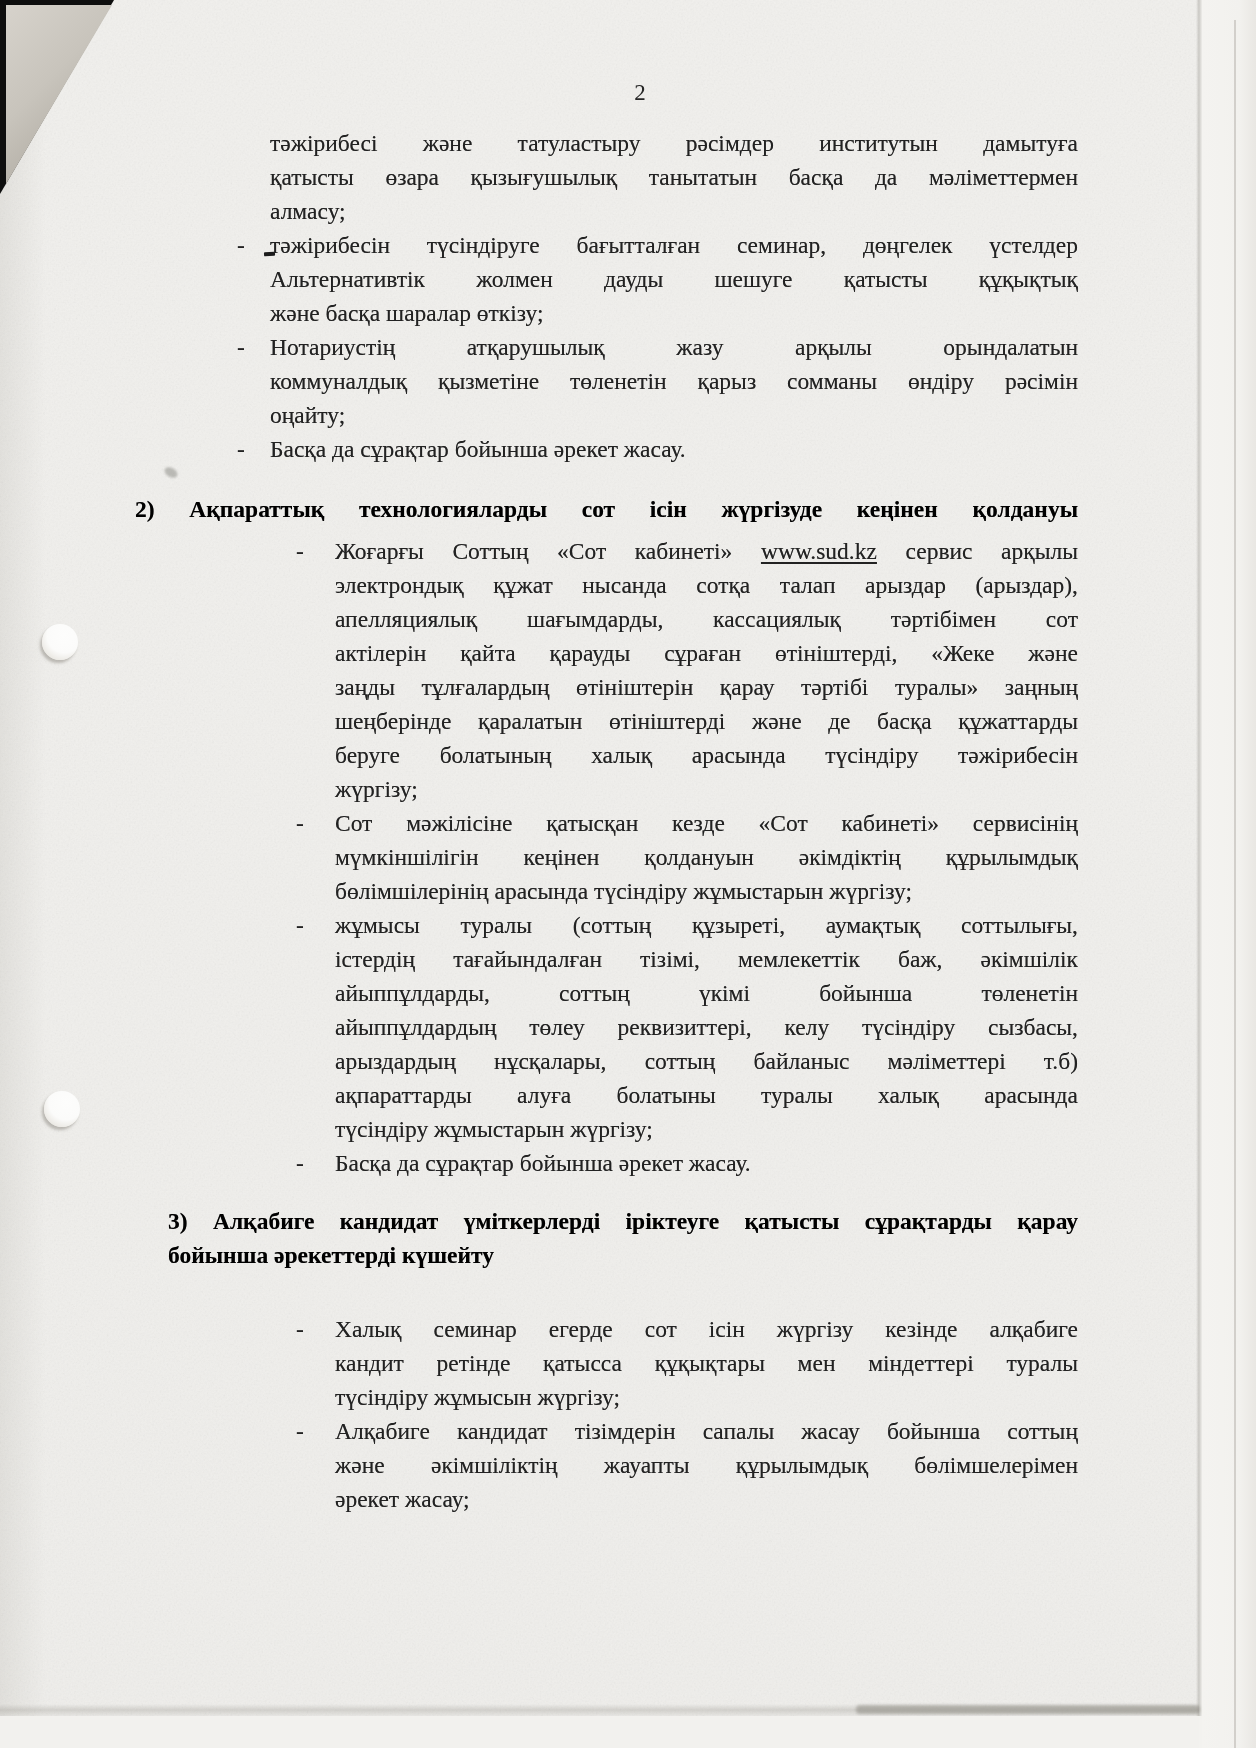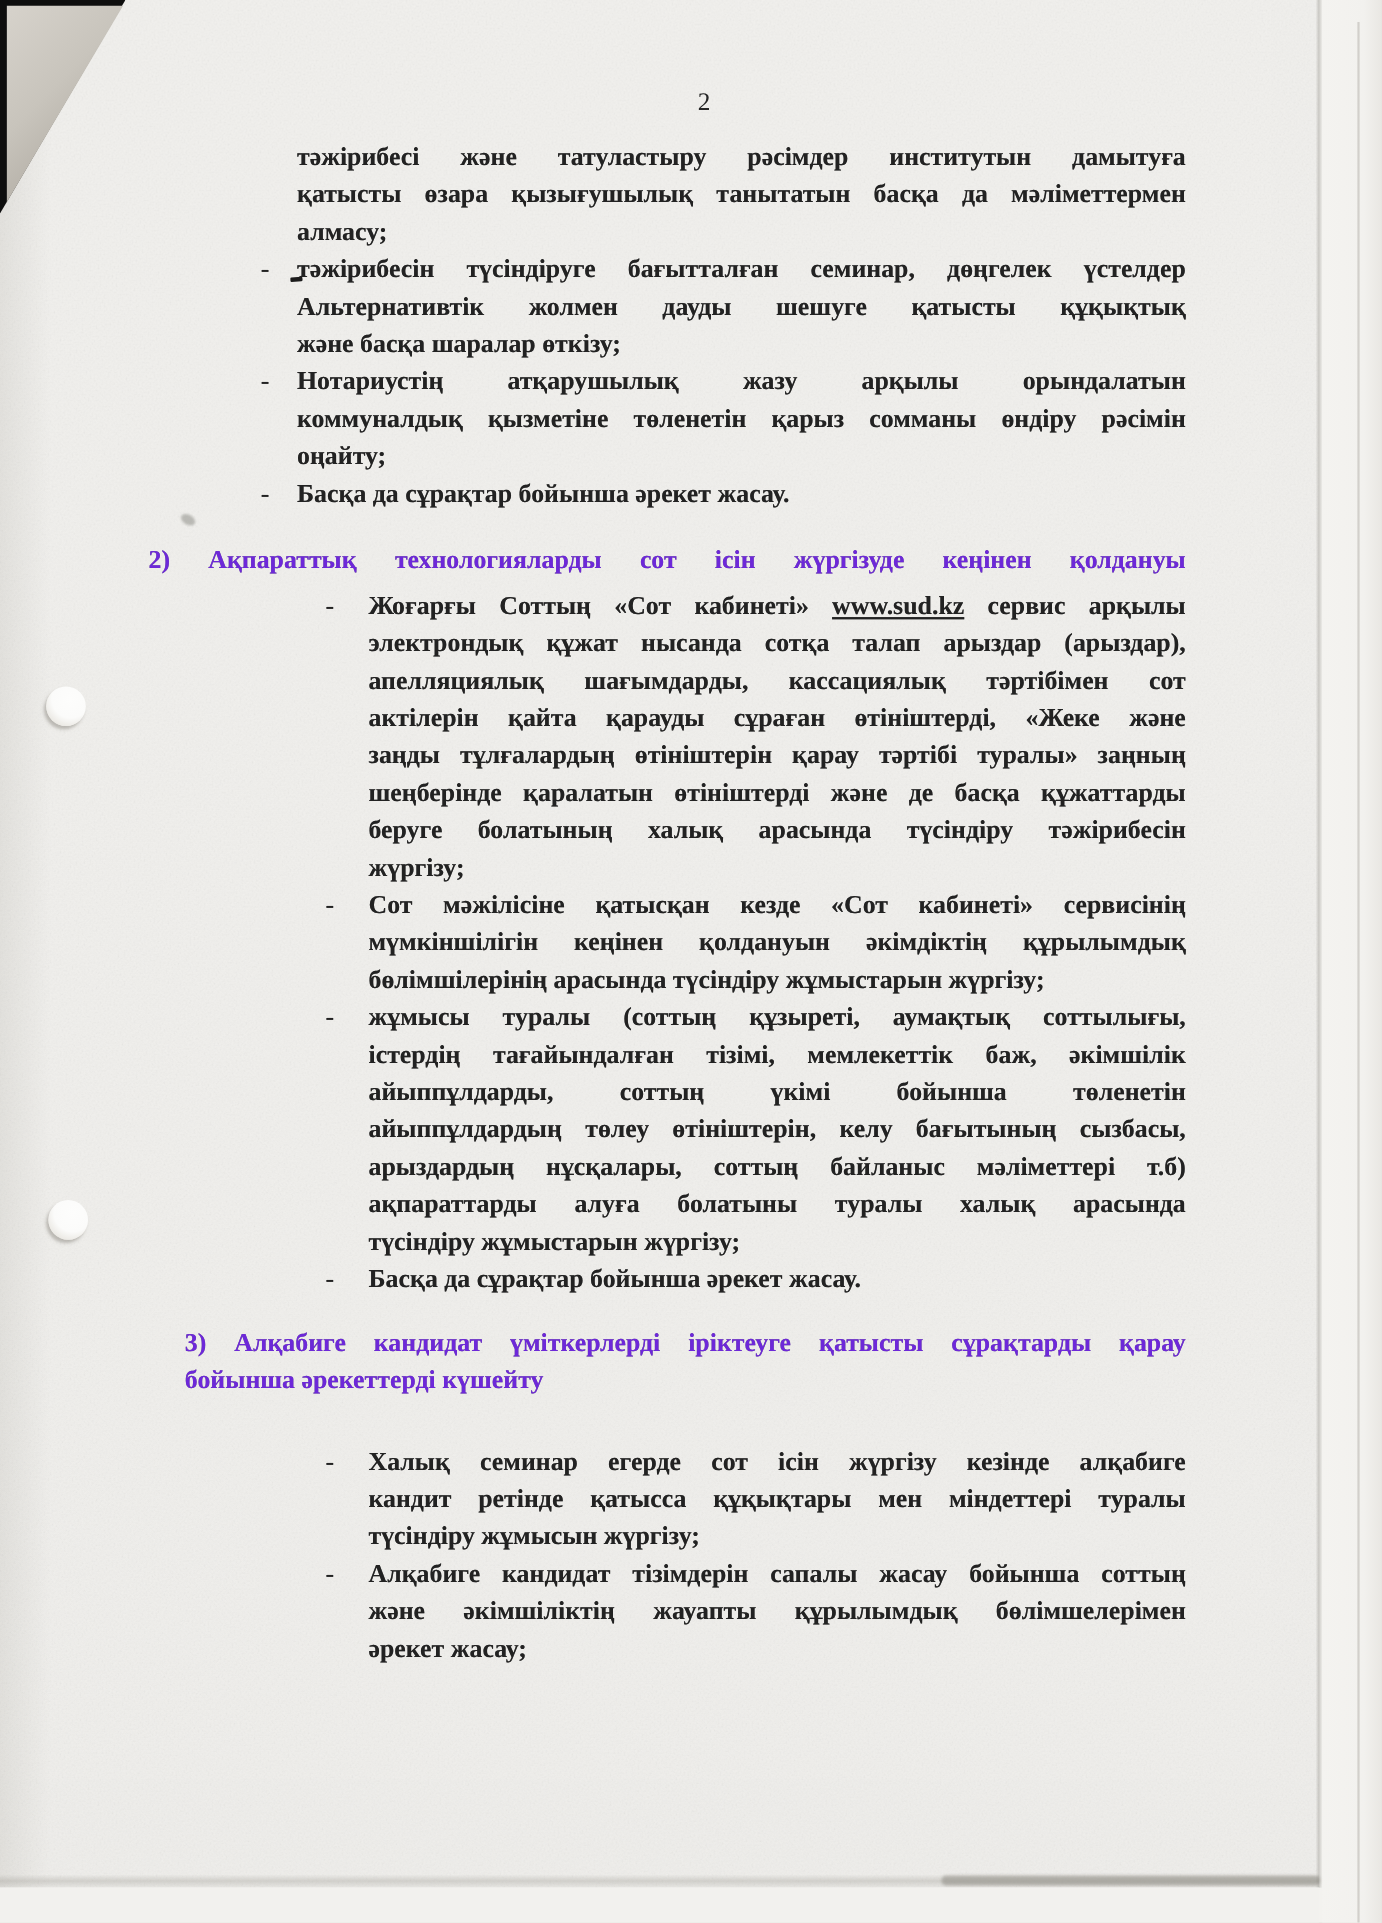--- a/index.html
+++ b/index.html
@@ -101,29 +101,29 @@
   .page-num {
     position: absolute; left: 560px; top: 80px; width: 160px;
     text-align: center;
     font-size: 23px; color: #262626;
   }
   .content {
     position: absolute; left: 135px; top: 126px; width: 943px;
     font-size: 23.5px; line-height: 34px; color: #222;
     text-shadow: 0 0 0.5px rgba(34,34,34,0.55);
   }
-  .tl { text-align: left; font-weight: bold; }
+  .tl { text-align: left; }
   .jl { text-align: justify; text-align-last: justify; }
   .para { margin-left: 135px; }
   .li { position: relative; }
   .l1 { margin-left: 135px; }
   .l2 { margin-left: 200px; }
   .l1 > .dash { position: absolute; left: -33px; top: 0; }
   .l2 > .dash { position: absolute; left: -39px; top: 0; }
-  .heading { font-weight: bold; color: #6d28d9; }
+  .heading { font-weight: bold; color: #000000; }
   .h2 { margin-top: 26px; margin-bottom: 8px; }
   .h3 { margin-top: 24px; margin-left: 33px; }
   .s3-list { margin-top: 40px; }
   .u { text-decoration: underline; text-underline-offset: 3px; }
 </style>
 </head>
 <body>
 
 <div class="scan-root">
 
@@ -200,21 +200,21 @@
       <div class="tl jl">Сот мәжілісіне қатысқан кезде «Сот кабинеті» сервисінің</div>
       <div class="tl jl">мүмкіншілігін кеңінен қолдануын әкімдіктің құрылымдық</div>
       <div class="tl">бөлімшілерінің арасында түсіндіру жұмыстарын жүргізу;</div>
     </div>
 
     <div class="li l2">
       <span class="dash">-</span>
       <div class="tl jl">жұмысы туралы (соттың құзыреті, аумақтық соттылығы,</div>
       <div class="tl jl">істердің тағайындалған тізімі, мемлекеттік баж, әкімшілік</div>
       <div class="tl jl">айыппұлдарды, соттың үкімі бойынша төленетін</div>
-      <div class="tl jl">айыппұлдардың төлеу өтініштерін, келу бағытының сызбасы,</div>
+      <div class="tl jl">айыппұлдардың төлеу реквизиттері, келу түсіндіру сызбасы,</div>
       <div class="tl jl">арыздардың нұсқалары, соттың байланыс мәліметтері т.б)</div>
       <div class="tl jl">ақпараттарды алуға болатыны туралы халық арасында</div>
       <div class="tl">түсіндіру жұмыстарын жүргізу;</div>
     </div>
 
     <div class="li l2">
       <span class="dash">-</span>
       <div class="tl">Басқа да сұрақтар бойынша әрекет жасау.</div>
     </div>
 

